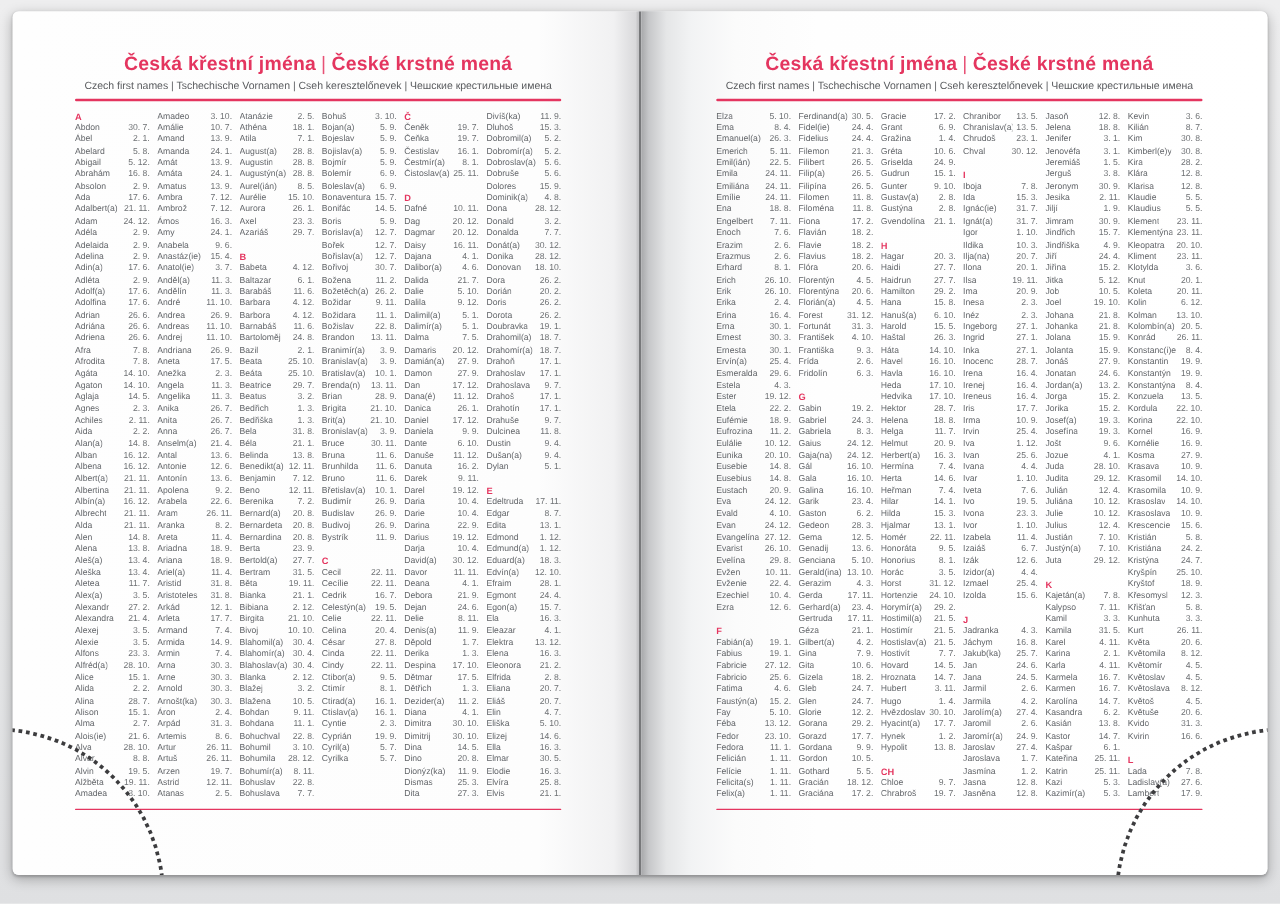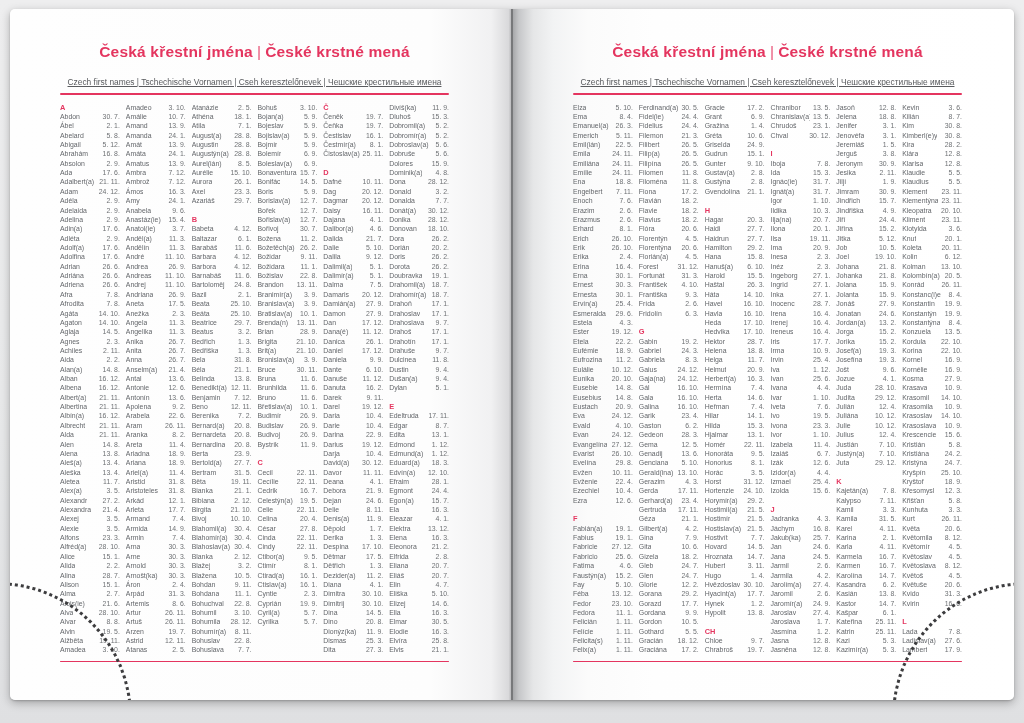--- a/index.html
+++ b/index.html
@@ -28,23 +28,22 @@
   .page.left  .page-inner{padding:34px 62px 0 50px;}
   .page.right .page-inner{padding:34px 52px 0 60px;}
 
   .ttl{
     text-align:center;color:var(--pink);
     font-size:15.5px;font-weight:bold;letter-spacing:.2px;line-height:18px;
     white-space:nowrap;
   }
   .ttl .div{font-weight:normal;padding:0 4px;opacity:.85;}
   .subttl{
-    text-align:center;color:#595b5e;font-size:8.4px;line-height:11px;margin-top:16px;
+    text-align:center;color:#595b5e;font-size:8.4px;line-height:11px;margin-top:2px;
     white-space:nowrap;
-    text-decoration:underline;
   }
   .rule{height:1.6px;background:var(--pink);margin-top:5px;border-radius:1px;}
   .rule.bottom{margin-top:6px;}
 
   .cols{
     display:grid;grid-template-columns:repeat(6,1fr);column-gap:6px;
     margin-top:8px;
   }
   .col{min-width:0;}
   .row{

